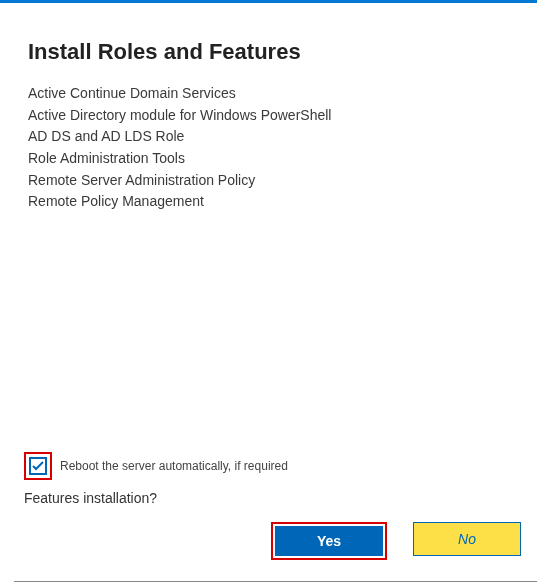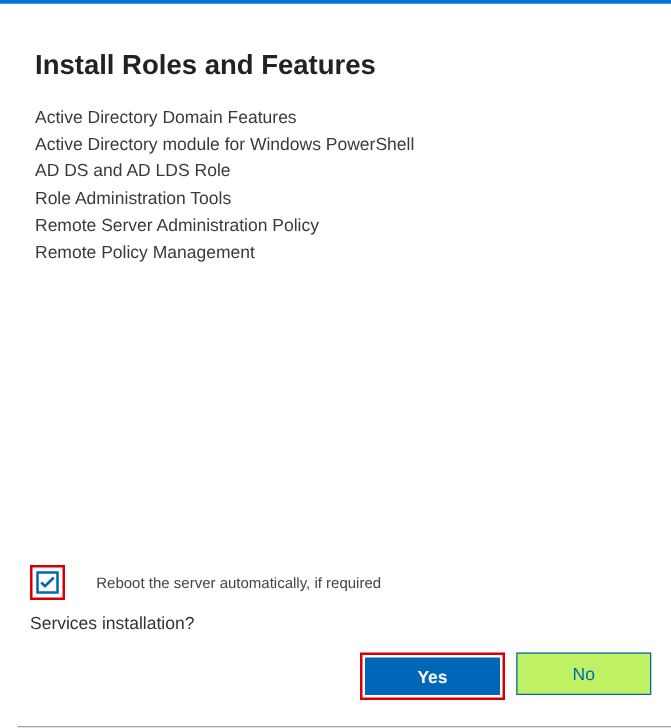--- a/index.html
+++ b/index.html
@@ -33,21 +33,21 @@
     }
     .bottom {
       position: absolute;
       left: 24px;
       right: 16px;
       bottom: 22px;
     }
     .checkbox-row {
       display: flex;
       align-items: center;
-      gap: 25px;
+      gap: 8px;
       margin-bottom: 10px;
     }
     .cb-highlight {
       border: 2px solid #d60000;
       padding: 3px;
       display: inline-flex;
     }
     .checkbox {
       width: 18px;
       height: 18px;
@@ -66,21 +66,21 @@
       color: #444;
     }
     .prompt {
       font-size: 14px;
       color: #333;
       margin-bottom: 16px;
     }
     .button-row {
       display: flex;
       justify-content: flex-end;
-      gap: 9px;
+      gap: 26px;
     }
     .btn-highlight {
       border: 2px solid #d60000;
       padding: 2px;
       display: inline-block;
     }
     .btn {
       width: 108px;
       height: 30px;
       font-size: 14px;
@@ -90,61 +90,62 @@
       align-items: center;
       justify-content: center;
       font-family: inherit;
     }
     .btn-primary {
       background: #0067b8;
       color: #fff;
       font-weight: 600;
     }
     .btn-secondary {
-      background: #bef264;
+      background: #fde047;
       color: #0067b8;
       border: 1px solid #0067b8;
       height: 34px;
+      font-style: italic;
     }
     .footer-line {
       position: absolute;
       bottom: 0;
       left: 14px;
       right: 0;
       height: 1px;
       background: #888;
     }
   </style>
 </head>
 <body>
 
 <div class="content">
   <h1 class="title">Install Roles and Features</h1>
   <div class="feature-list">
-    <div>Active Directory Domain Features</div>
+    <div>Active Continue Domain Services</div>
     <div>Active Directory module for Windows PowerShell</div>
     <div>AD DS and AD LDS Role</div>
     <div>Role Administration Tools</div>
     <div>Remote Server Administration Policy</div>
     <div>Remote Policy Management</div>
   </div>
 </div>
 
 <div class="bottom">
   <div class="checkbox-row">
     <span class="cb-highlight">
       <span class="checkbox">
         <svg class="check-icon" viewBox="0 0 12 10">
           <path d="M1 5 L4 8 L11 1" stroke="#0067b8" stroke-width="2" fill="none"></path>
         </svg>
       </span>
     </span>
     <span class="cb-label">Reboot the server automatically, if required</span>
   </div>
-  <div class="prompt">Services installation?</div>
+  <div class="prompt">Features installation?</div>
   <div class="button-row">
     <span class="btn-highlight">
       <button class="btn btn-primary">Yes</button>
     </span>
     <button class="btn btn-secondary">No</button>
   </div>
 </div>
 
 <div class="footer-line"></div>
 

